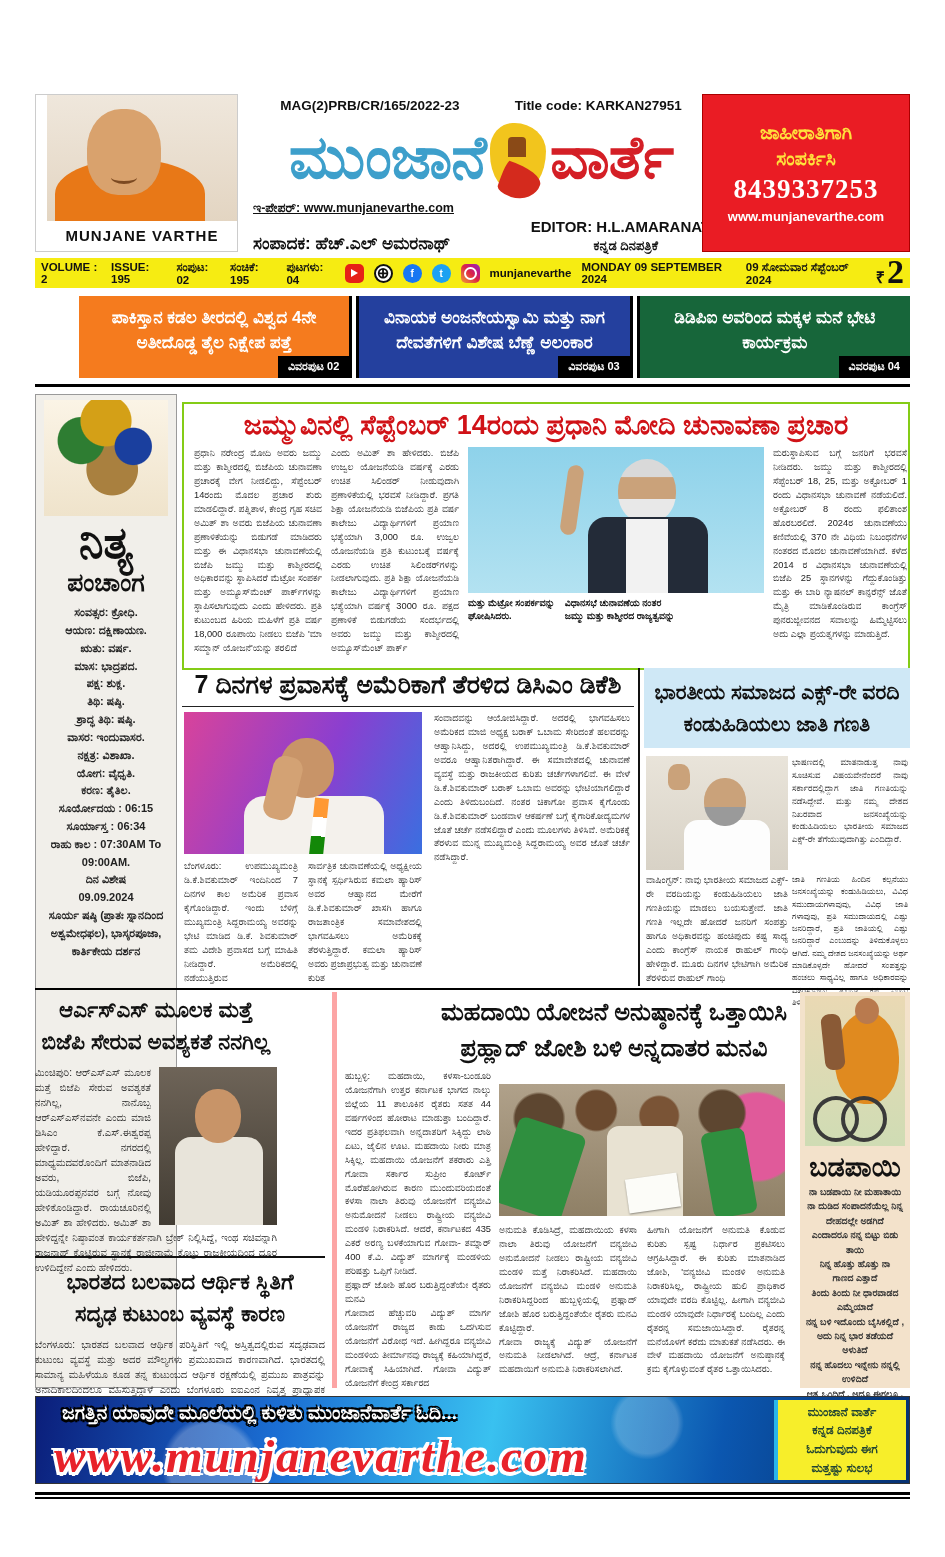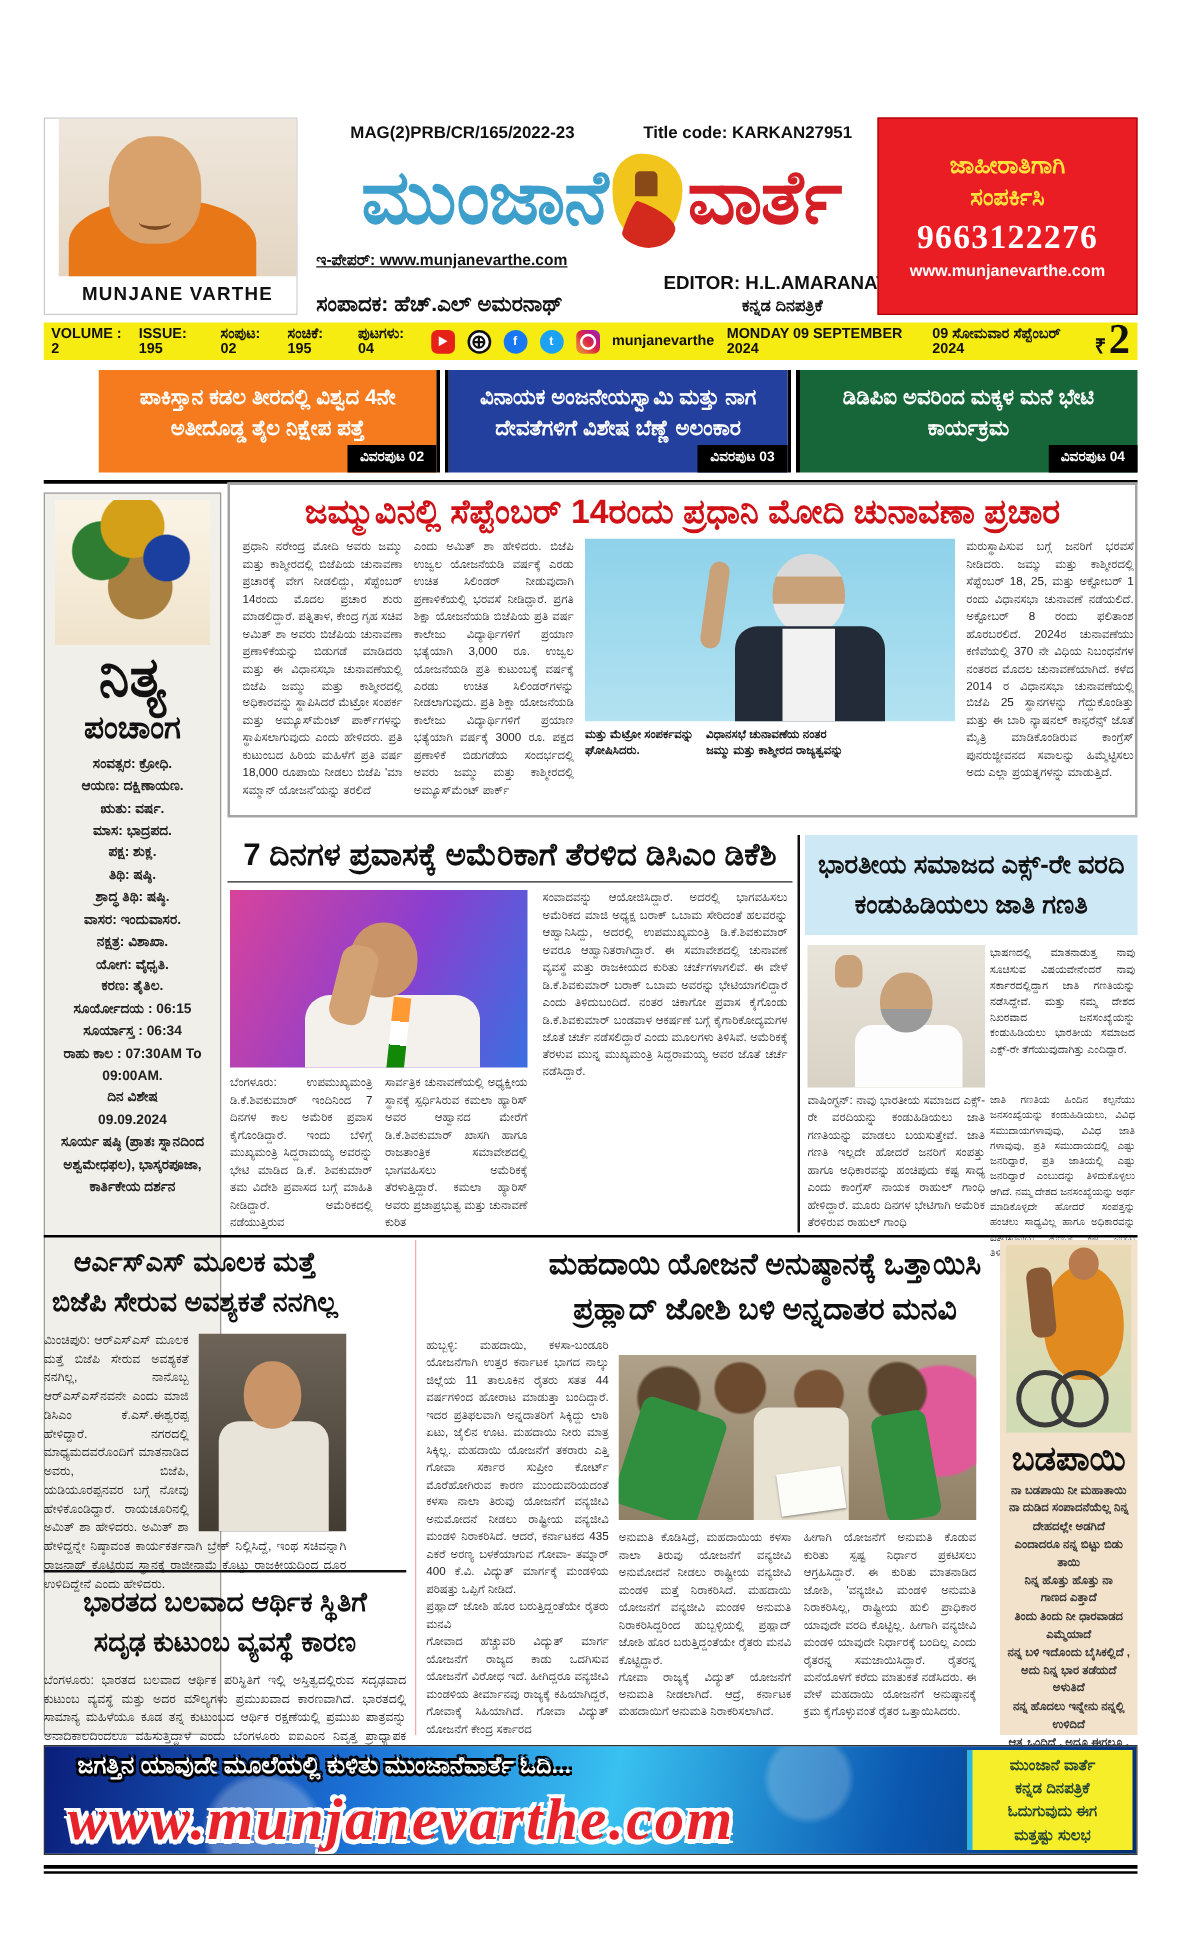--- a/index.html
+++ b/index.html
@@ -58,21 +58,21 @@
   #deity{position:relative;margin:5px auto 2px;width:124px;height:116px;background:
     radial-gradient(circle at 72% 40%,#1a3f9e 16%,transparent 17%),
     radial-gradient(circle at 50% 18%,#d4a017 22%,transparent 23%),
     radial-gradient(circle at 30% 35%,#2e7d32 20%,transparent 21%),
     radial-gradient(circle at 55% 60%,#a9803f 26%,transparent 27%),
     linear-gradient(#fbf4e6,#efe3cb);}
   #pan-t1{font-size:44px;font-weight:bold;line-height:1.05;margin-top:4px;}
   #pan-t2{font-size:25px;font-weight:bold;margin-top:2px;}
   #pan-list{white-space:pre-line;font-size:11px;line-height:1.62;padding:6px 4px;font-weight:bold;color:#222;}
   
-  #a1{left:182px;top:386px;width:728px;height:268px;border:2px solid #a3a3a3;box-sizing:border-box;background:#fff;}
+  #a1{left:182px;top:402px;width:728px;height:268px;border:2px solid #84cc16;box-sizing:border-box;background:#fff;}
   #a1 h1{margin:6px 8px 4px;text-align:center;color:#d01217;font-size:27px;font-weight:bold;}
   #a1 .cols{display:flex;gap:9px;padding:2px 10px;}
   .bodytxt{font-size:9.3px;line-height:1.5;text-align:justify;color:#222;}
   #a1 .c{width:128px;flex:0 0 auto;}
   #a1 .mid{width:296px;flex:0 0 auto;}
   #modi-photo{position:relative;width:100%;height:146px;background:linear-gradient(#8ed2ea,#b3e2f1);overflow:hidden;}
   #modi-photo .head{position:absolute;left:150px;top:12px;width:58px;height:64px;background:linear-gradient(#d9d9d9 28%,#caa27a 29% 62%,#e8e8e8 63%);border-radius:50% 50% 46% 46%;}
   #modi-photo .vest{position:absolute;left:120px;top:70px;width:120px;height:80px;background:#232b38;border-radius:18px 18px 0 0;}
   #modi-photo .shirt{position:absolute;left:158px;top:72px;width:42px;height:78px;background:#f2f2f2;}
   #modi-photo .arm{position:absolute;left:96px;top:18px;width:16px;height:70px;background:#caa27a;border-radius:8px;transform:rotate(8deg);}
@@ -101,21 +101,21 @@
   #rule2{left:35px;top:988px;width:875px;height:2px;background:#000;}
   
   #a4{left:35px;top:992px;width:242px;height:260px;}
   #a4 h2,#a5 h2{margin:2px 0 6px;text-align:center;font-size:21.5px;font-weight:bold;line-height:1.5;}
   #esh-photo{float:right;width:118px;height:158px;margin:2px 0 4px 8px;background:linear-gradient(#6e6458,#423c33);position:relative;overflow:hidden;}
   #esh-photo .face{position:absolute;left:36px;top:22px;width:46px;height:54px;background:#c89468;border-radius:48%;}
   #esh-photo .shirt{position:absolute;left:16px;top:70px;width:88px;height:88px;background:#e8e4da;border-radius:16px 16px 0 0;}
   
   #a5{left:35px;top:1256px;width:290px;height:132px;border-top:2px solid #111;padding-top:6px;box-sizing:border-box;}
   
-  #a6{left:332px;top:992px;width:560px;height:396px;border-left:1px solid #fca5a5;border-right:1px solid #444;padding:0 8px;box-sizing:border-box;}
+  #a6{left:332px;top:992px;width:560px;height:396px;border-left:5px solid #fca5a5;border-right:1px solid #444;padding:0 8px;box-sizing:border-box;}
   #a6 h2{margin:2px 0 6px;text-align:center;font-size:24px;font-weight:bold;line-height:1.5;font-family:"Liberation Serif",serif;}
   #a6 .lcol{position:absolute;left:8px;top:78px;width:146px;height:312px;}
   #farm-photo{position:absolute;left:162px;top:92px;width:286px;height:132px;overflow:hidden;background:
     radial-gradient(circle at 14% 26%,#5d4630 9%,transparent 10%),
     radial-gradient(circle at 34% 20%,#6b4a2f 9%,transparent 10%),
     radial-gradient(circle at 56% 24%,#7a5436 10%,transparent 11%),
     radial-gradient(circle at 78% 22%,#5d4630 9%,transparent 10%),
     radial-gradient(circle at 90% 40%,#e05a9a 16%,transparent 17%),
     linear-gradient(#b0a18a,#8f8066);}
   #farm-photo .shawl{position:absolute;left:6px;top:40px;width:70px;height:90px;background:#2f8f3f;transform:rotate(18deg);border-radius:8px;}
@@ -182,21 +182,21 @@
         <span class="ed-right">
           <span class="ed-en">EDITOR: H.L.AMARANATH</span><br>
           <span class="daily">ಕನ್ನಡ ದಿನಪತ್ರಿಕೆ</span>
         </span>
       </div>
     </div>
 
     <div id="ad-box" class="abs">
       <div class="l">ಜಾಹೀರಾತಿಗಾಗಿ</div>
       <div class="l">ಸಂಪರ್ಕಿಸಿ</div>
-      <div class="ph">9663122276</div>
+      <div class="ph">8439337253</div>
       <div class="site">www.munjanevarthe.com</div>
     </div>
   </header>
 
   <div id="volbar" class="abs">
     <span>VOLUME : 2</span>
     <span>ISSUE: 195</span>
     <span>ಸಂಪುಟ: 02</span>
     <span>ಸಂಚಿಕೆ: 195</span>
     <span>ಪುಟಗಳು: 04</span>

